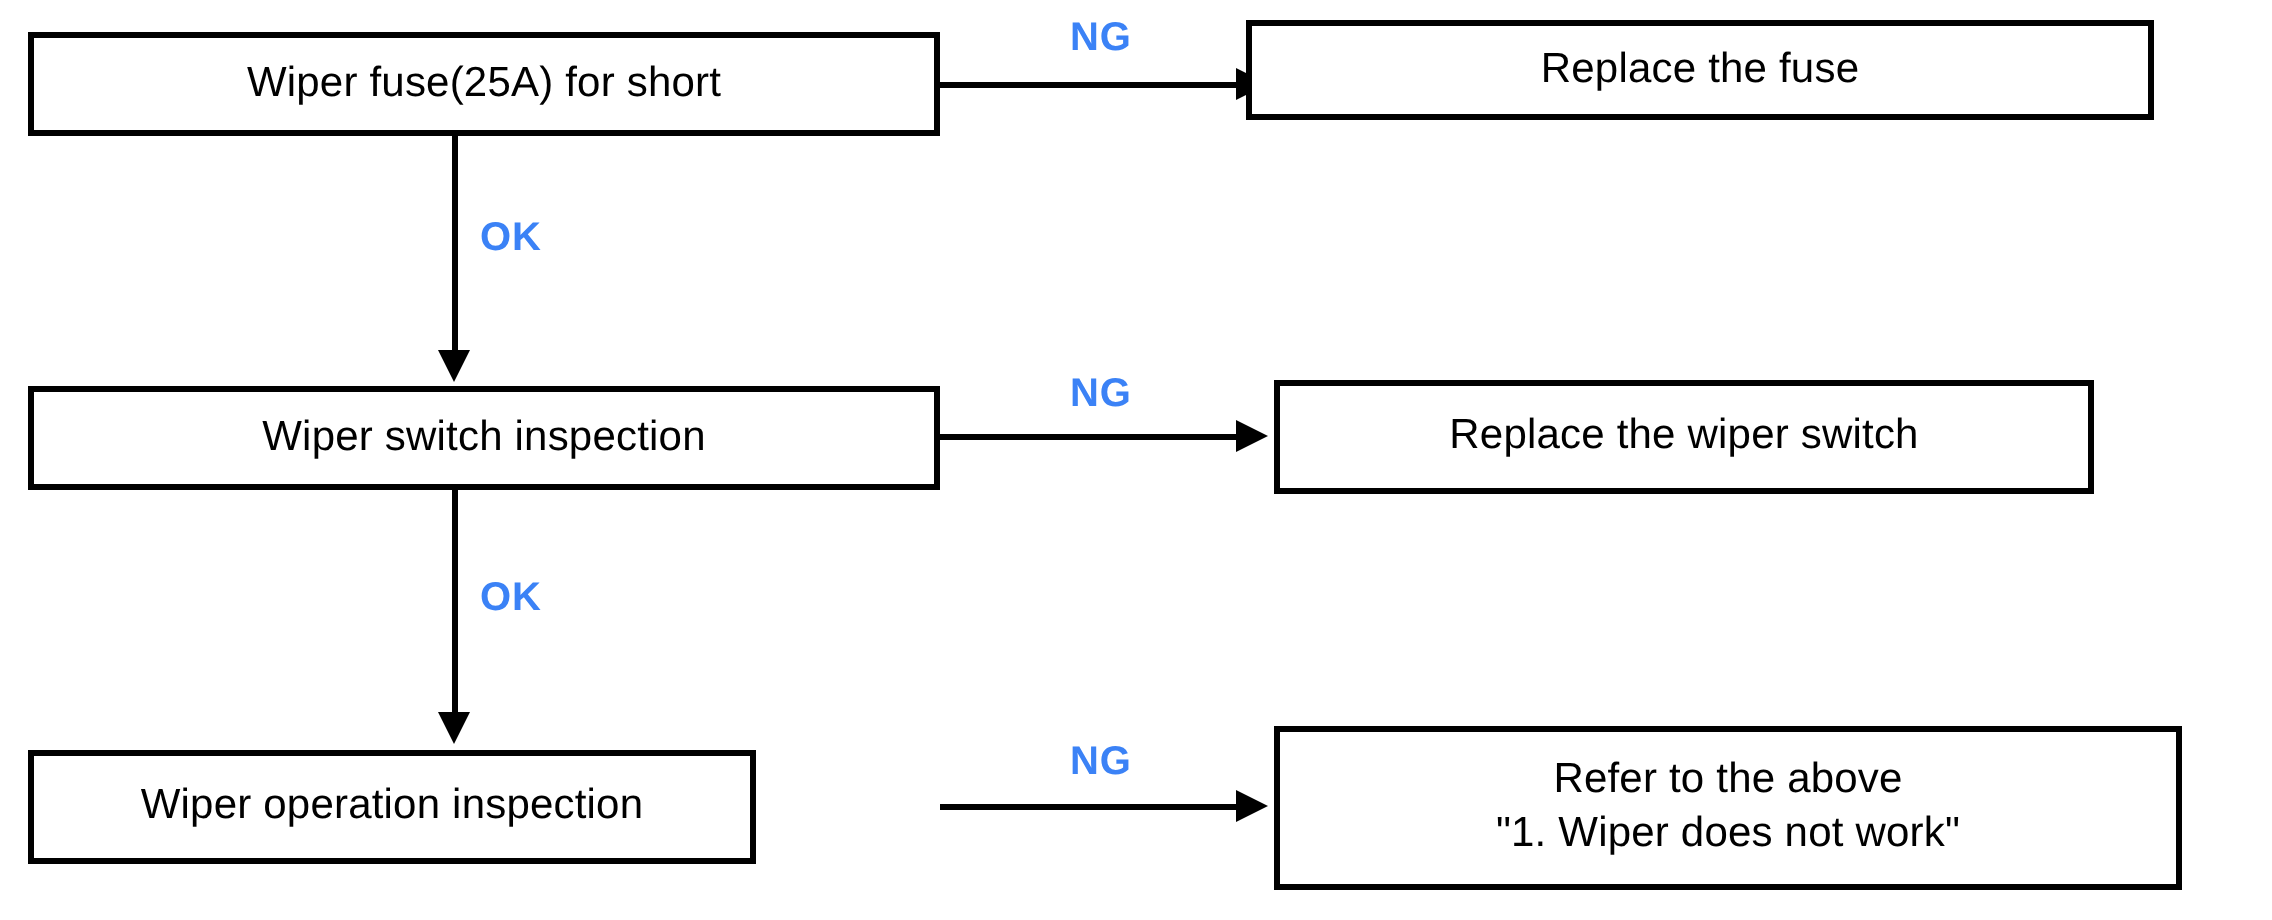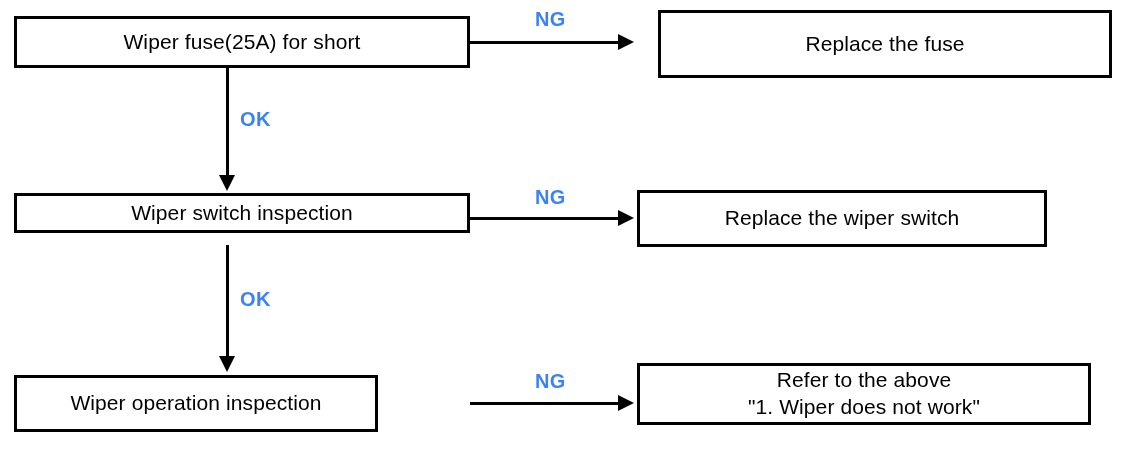--- a/index.html
+++ b/index.html
@@ -73,29 +73,29 @@
 <div id="canvas">
 
   <div class="box" style="left:14px; top:16px; width:456px; height:52px;">
     <span class="txt">Wiper fuse(25A) for short</span>
   </div>
 
   <div class="hline" style="left:470px; top:41px; width:151px;"></div>
   <div class="harrow" style="left:618px; top:34px;"></div>
   <div class="edge-label" style="left:535px; top:8px;">NG</div>
 
-  <div class="box" style="left:658px; top:10px; width:454px; height:68px;">
+  <div class="box" style="left:623px; top:10px; width:454px; height:50px;">
     <span class="txt">Replace the fuse</span>
   </div>
 
   <div class="vline" style="left:226px; top:68px; width:3px; height:110px;"></div>
   <div class="varrow" style="left:219px; top:175px;"></div>
   <div class="edge-label" style="left:240px; top:108px;">OK</div>
 
-  <div class="box" style="left:14px; top:193px; width:456px; height:40px;">
+  <div class="box" style="left:14px; top:193px; width:456px; height:52px;">
     <span class="txt">Wiper switch inspection</span>
   </div>
 
   <div class="hline" style="left:470px; top:217px; width:151px;"></div>
   <div class="harrow" style="left:618px; top:210px;"></div>
   <div class="edge-label" style="left:535px; top:186px;">NG</div>
 
   <div class="box" style="left:637px; top:190px; width:410px; height:57px;">
     <span class="txt">Replace the wiper switch</span>
   </div>
@@ -105,18 +105,18 @@
   <div class="edge-label" style="left:240px; top:288px;">OK</div>
 
   <div class="box" style="left:14px; top:375px; width:364px; height:57px;">
     <span class="txt">Wiper operation inspection</span>
   </div>
 
   <div class="hline" style="left:470px; top:402px; width:151px;"></div>
   <div class="harrow" style="left:618px; top:395px;"></div>
   <div class="edge-label" style="left:535px; top:370px;">NG</div>
 
-  <div class="box" style="left:637px; top:363px; width:454px; height:62px; flex-direction:column;">
+  <div class="box" style="left:637px; top:363px; width:454px; height:82px; flex-direction:column;">
     <span class="txt">Refer to the above</span>
     <span class="txt">"1. Wiper does not work"</span>
   </div>
 
 </div>
 
 </body></html>

